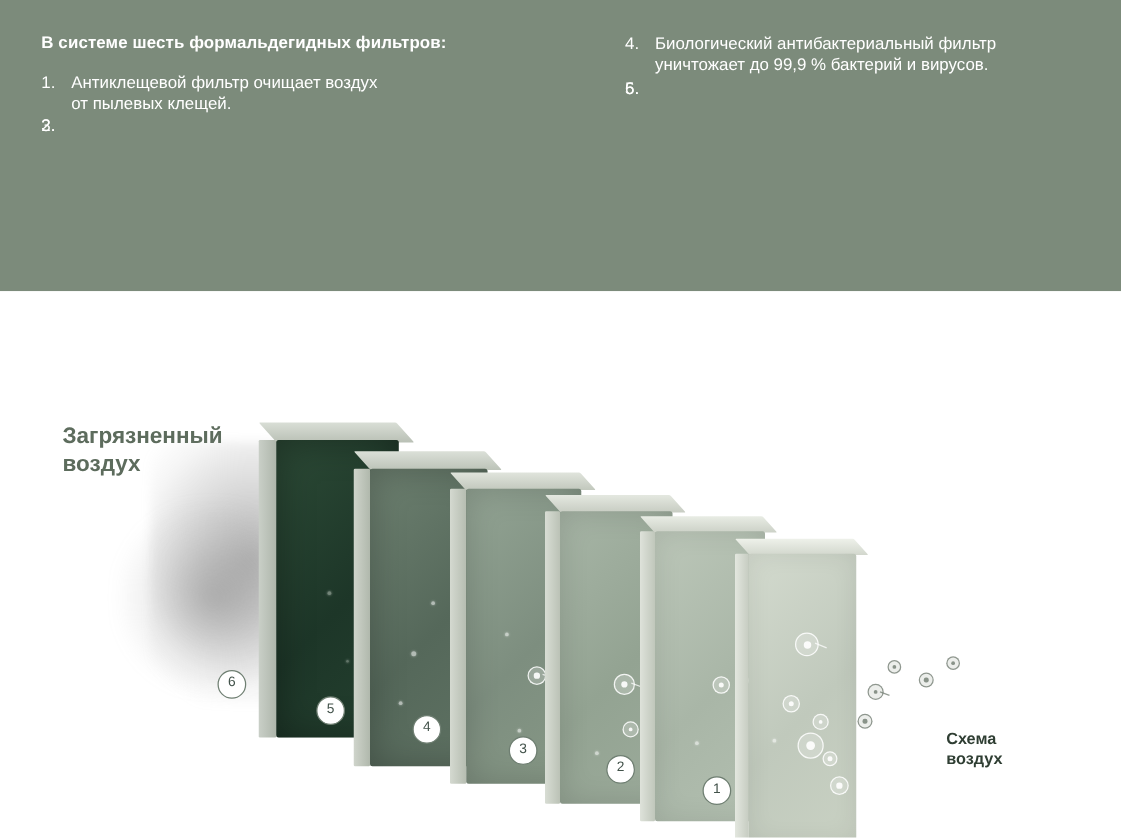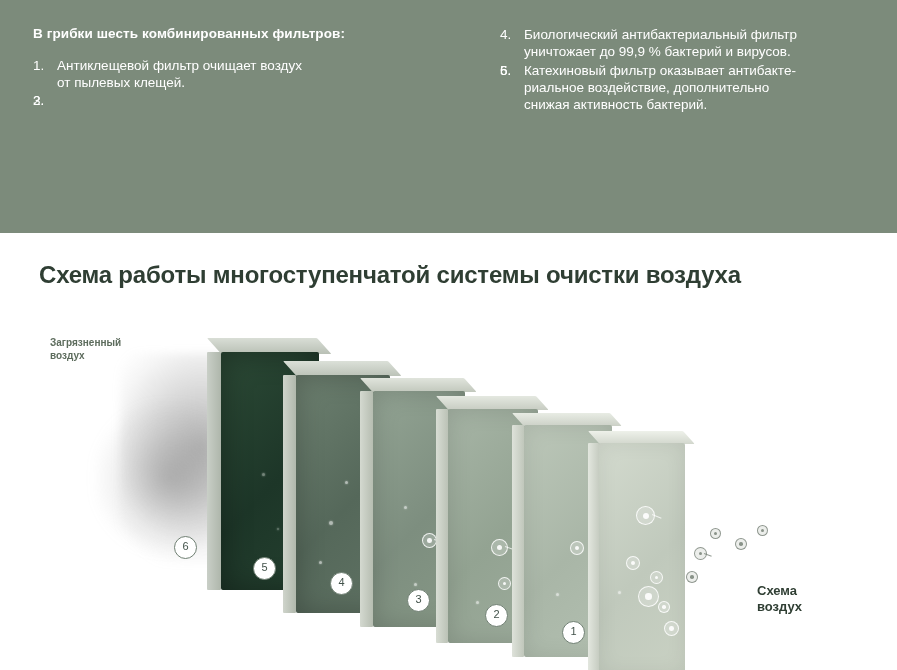--- a/index.html
+++ b/index.html
@@ -91,21 +91,21 @@
     font-size: 24px;
     font-weight: bold;
     color: #2f3e33;
     letter-spacing: -0.2px;
   }
 
   .label-dirty {
     position: absolute;
     left: 50px;
     top: 104px;
-    font-size: 10px;
+    font-size: 18px;
     font-weight: bold;
     color: #5d6c5d;
     line-height: 1.25;
     white-space: pre-line;
   }
   .label-clean {
     position: absolute;
     left: 757px;
     top: 350px;
     font-size: 13px;
@@ -227,21 +227,21 @@
   }
 </style>
 </head>
 <body>
 
 <div class="page">
 
   <div class="top-panel">
 
     <div class="top-col-left">
-      <p class="intro-title">В грибки шесть комбинированных фильтров:</p>
+      <p class="intro-title">В системе шесть формальдегидных фильтров:</p>
       <ol class="filters left-list">
         <li>
           <span class="num">1.</span>
           <span style="white-space:pre-line">Антиклещевой фильтр очищает воздух
 от пылевых клещей.</span>
         </li>
         <li>
           <span class="num">2.</span>
         </li>
         <li>
@@ -255,31 +255,27 @@
         <li>
           <span class="num">4.</span>
           <span style="white-space:pre-line">Биологический антибактериальный фильтр
 уничтожает до 99,9 % бактерий и вирусов.</span>
         </li>
         <li>
           <span class="num">5.</span>
         </li>
         <li>
           <span class="num">6.</span>
-          <span style="white-space:pre-line">Катехиновый фильтр оказывает антибакте-
-риальное воздействие, дополнительно
-снижая активность бактерий.</span>
         </li>
       </ol>
     </div>
   </div>
 
   <div class="lower">
 
-    <div class="section-title">Схема работы многоступенчатой системы очистки воздуха</div>
 
     <div class="label-dirty">Загрязненный
 воздух</div>
     <div class="label-clean">Схема
 воздух</div>
 
     <div class="smoke"></div>
     <div class="smoke2"></div>
 
     <div class="plate" style="left:207px; top:105px;">

